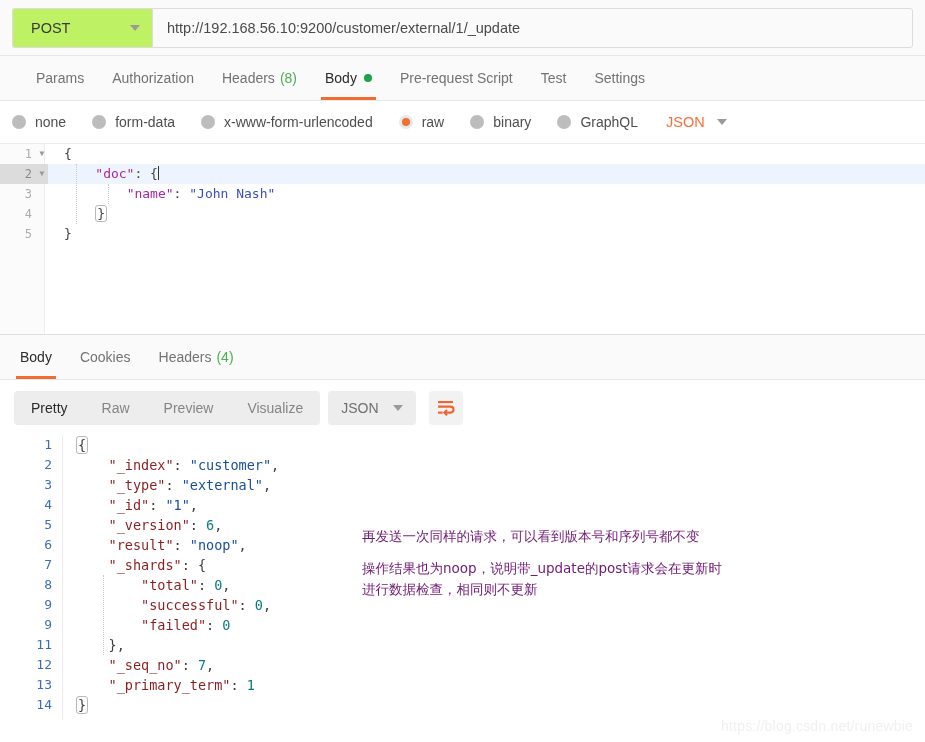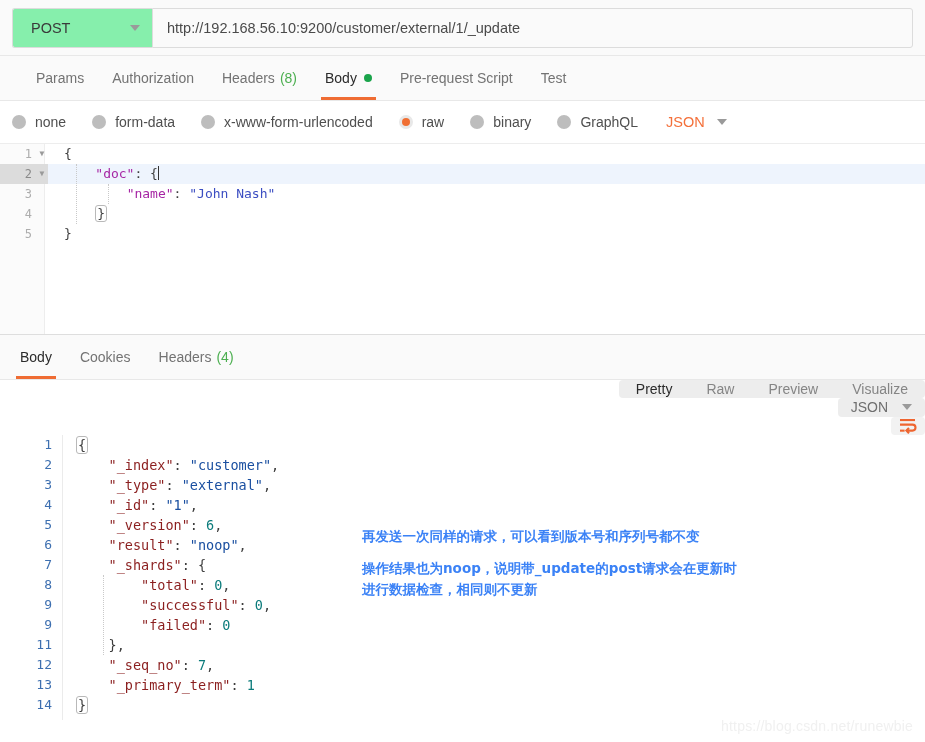--- a/index.html
+++ b/index.html
@@ -22,21 +22,21 @@
     background: #fafafa;
     display: flex;
     align-items: center;
     padding: 0 12px;
     box-sizing: border-box;
     border-bottom: 1px solid #e8e8e8;
   }
   .method-select {
     width: 140px;
     height: 40px;
-    background: #86efac;
+    background: #bef264;
     border: 1px solid #dcdcdc;
     border-right: none;
     border-radius: 3px 0 0 3px;
     display: flex;
     align-items: center;
     justify-content: space-between;
     padding: 0 12px 0 18px;
     box-sizing: border-box;
     cursor: pointer;
   }
@@ -238,24 +238,23 @@
     display: flex;
     align-items: stretch;
     padding-left: 6px;
     border-bottom: 1px solid #e8e8e8;
     box-sizing: border-box;
   }
   .resp-toolbar {
     height: 55px;
     background: #ffffff;
     display: flex;
-    align-items: flex-end;
+    align-items: center;
     padding-left: 14px;
     box-sizing: border-box;
-    flex-direction: column;
   }
   .seg-group {
     display: flex;
     align-items: stretch;
     background: #ededed;
     border-radius: 4px;
     height: 34px;
     overflow: hidden;
   }
   .seg {
@@ -325,27 +324,26 @@
   }
   .resp-line .code-txt { padding-left: 14px; }
   .k-res { color: #8b1f1f; }
   .s-res { color: #1a4fa0; }
   .n-res { color: #0b7b7b; }
   .p-res { color: #3d3d3d; }
 
   
   .annot {
     position: absolute;
-    color: #3b82f6;
+    color: #701a75;
     font-size: 13.5px;
     line-height: 21px;
     font-family: "DejaVu Sans", sans-serif;
     white-space: pre-line;
     z-index: 6;
-    font-weight: bold;
   }
   .watermark {
     position: absolute;
     right: 12px;
     bottom: 8px;
     color: #f0f0f0;
     font-size: 14px;
     letter-spacing: 0.2px;
     z-index: 7;
   }
@@ -374,20 +372,23 @@
     </div>
     <div class="rtab active">
       <span>Body</span>
       <span class="green-dot"></span>
     </div>
     <div class="rtab">
       <span>Pre-request Script</span>
     </div>
     <div class="rtab">
       <span>Test</span>
+    </div>
+    <div class="rtab">
+      <span>Settings</span>
     </div>
   </div>
 
 <div class="body-type-row">
   <div id="body-types" style="display:flex;align-items:center;">
       <div class="radio-opt">
         <span class="radio-dot"></span>
         <span>none</span>
       </div>
       <div class="radio-opt">

